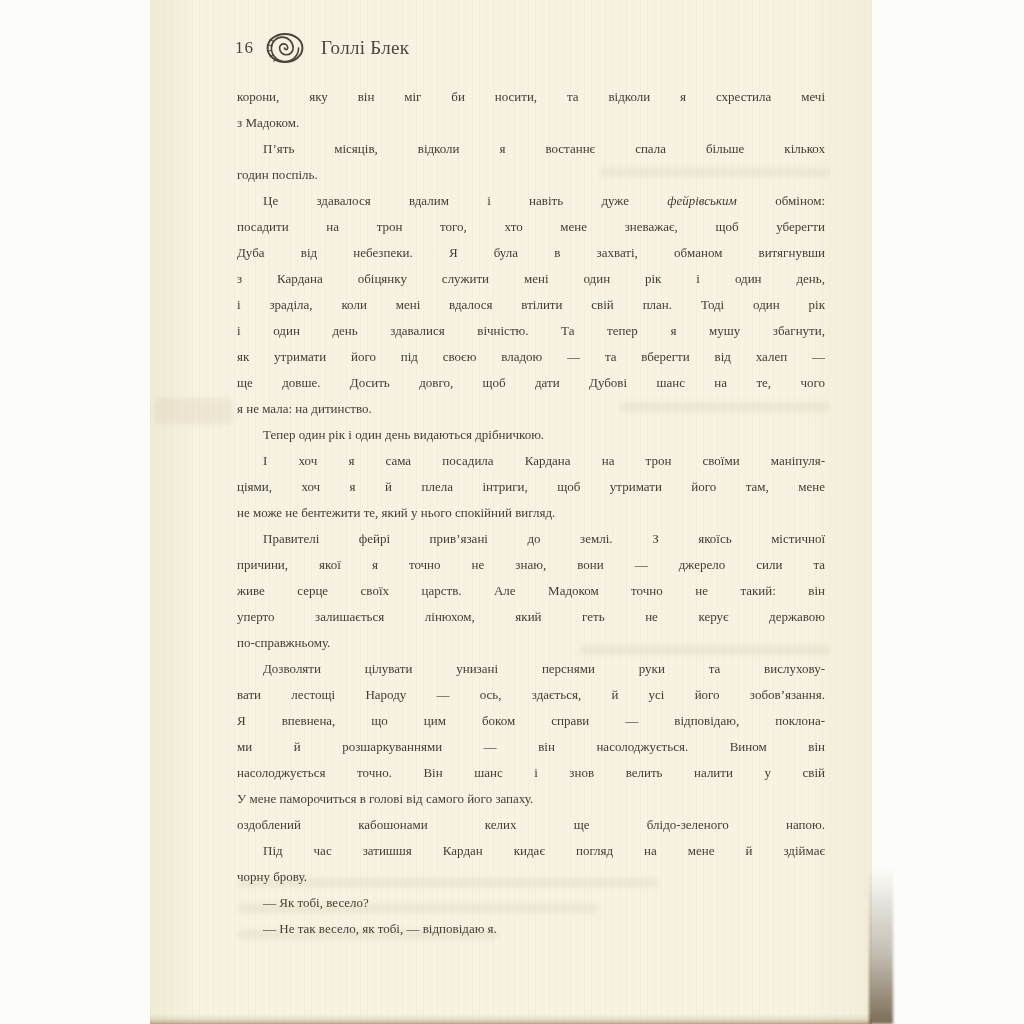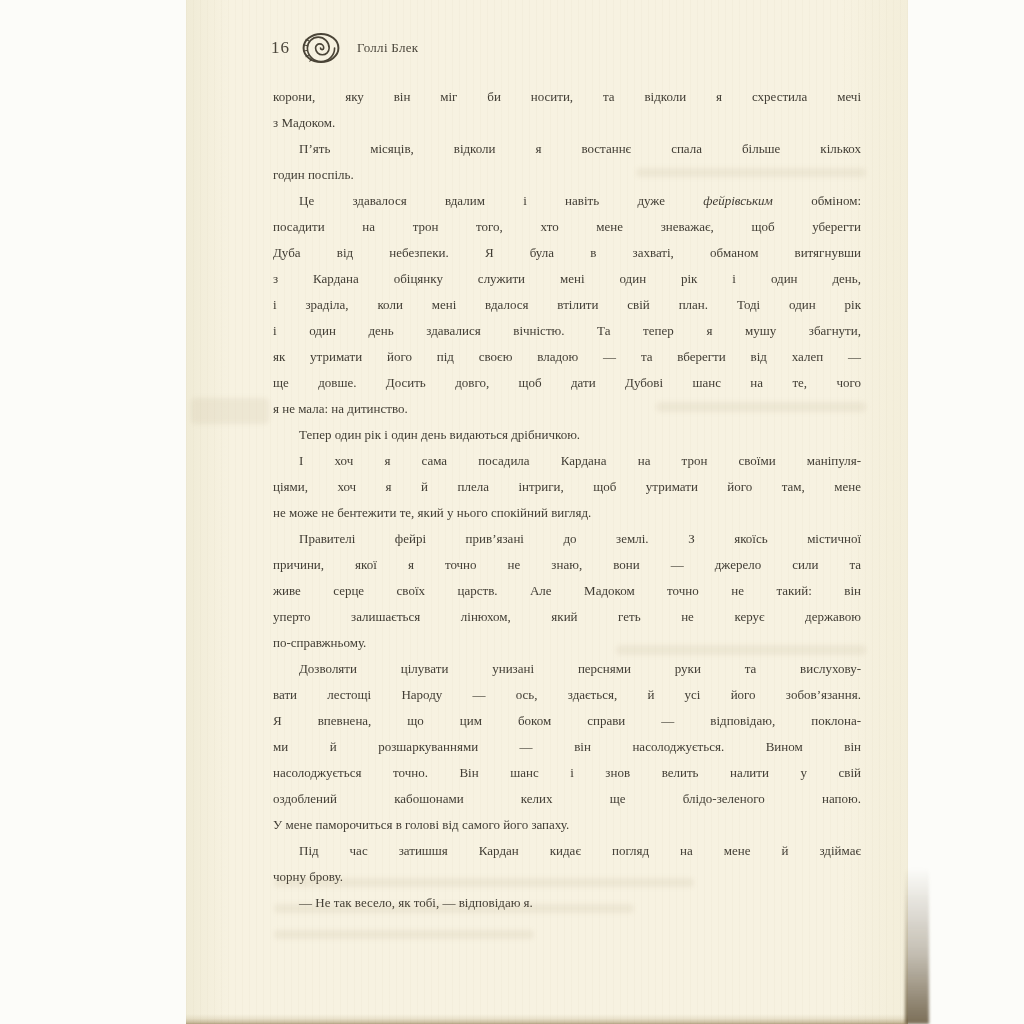--- a/index.html
+++ b/index.html
@@ -16,21 +16,20 @@
     width: 1024px;
     height: 1024px;
   }
   .page {
     position: absolute;
     left: 150px;
     top: 0;
     width: 722px;
     height: 1024px;
     background: linear-gradient(90deg, #f0ebd6 0px, #f7f2e1 45px, #f7f2e1 655px, #f3eeda 722px);
-    margin-left: 36px;
   }
   .page::before {
     content: "";
     position: absolute;
     inset: 0;
     background: repeating-linear-gradient(90deg, rgba(150,130,90,0.035) 0 1px, transparent 1px 7px);
     pointer-events: none;
   }
   .header {
     position: absolute;
@@ -48,21 +47,21 @@
   }
   .shell {
     width: 42px;
     height: 34px;
     display: inline-flex;
     align-items: center;
     justify-content: center;
     margin-right: 15px;
   }
   .author {
-    font-size: 13px;
+    font-size: 19px;
     letter-spacing: 0.3px;
   }
   .body-text {
     position: absolute;
     left: 87px;
     top: 84px;
     width: 588px;
     color: #413d34;
     font-size: 13px;
     line-height: 26px;
@@ -153,24 +152,25 @@
         <div class="line indent"><span>Правителі фейрі прив’язані до землі. З якоїсь містичної</span></div>
         <div class="line"><span>причини, якої я точно не знаю, вони — джерело сили та</span></div>
         <div class="line"><span>живе серце своїх царств. Але Мадоком точно не такий: він</span></div>
         <div class="line"><span>уперто залишається лінюхом, який геть не керує державою</span></div>
         <div class="line end"><span>по-справжньому.</span></div>
         <div class="line indent"><span>Дозволяти цілувати унизані перснями руки та вислухову-</span></div>
         <div class="line"><span>вати лестощі Народу — ось, здається, й усі його зобов’язання.</span></div>
         <div class="line"><span>Я впевнена, що цим боком справи — відповідаю, поклона-</span></div>
         <div class="line"><span>ми й розшаркуваннями — він насолоджується. Вином він</span></div>
         <div class="line"><span>насолоджується точно. Він шанс і знов велить налити у свій</span></div>
+        <div class="line end"><span>У мене паморочиться в голові від самого його запаху.</span></div>
         <div class="line"><span>оздоблений кабошонами келих ще блідо-зеленого напою.</span></div>
-        <div class="line end"><span>У мене паморочиться в голові від самого його запаху.</span></div>
         <div class="line indent"><span>Під час затишшя Кардан кидає погляд на мене й здіймає</span></div>
         <div class="line end"><span>чорну брову.</span></div>
+        <div class="line indent end"><span>— Як тобі, весело?</span></div>
         <div class="line indent end"><span>— Не так весело, як тобі, — відповідаю я.</span></div>
       </div>
 
     <div class="smudge" style="left:450px; top:168px; width:230px; height:9px;"></div>
     <div class="smudge" style="left:5px; top:398px; width:78px; height:26px;"></div>
     <div class="smudge" style="left:470px; top:402px; width:210px; height:10px;"></div>
     <div class="smudge" style="left:430px; top:645px; width:250px; height:10px;"></div>
     <div class="smudge" style="left:88px; top:878px; width:420px; height:9px;"></div>
     <div class="smudge" style="left:88px; top:904px; width:360px; height:9px;"></div>
     <div class="smudge" style="left:88px; top:930px; width:260px; height:9px;"></div>

